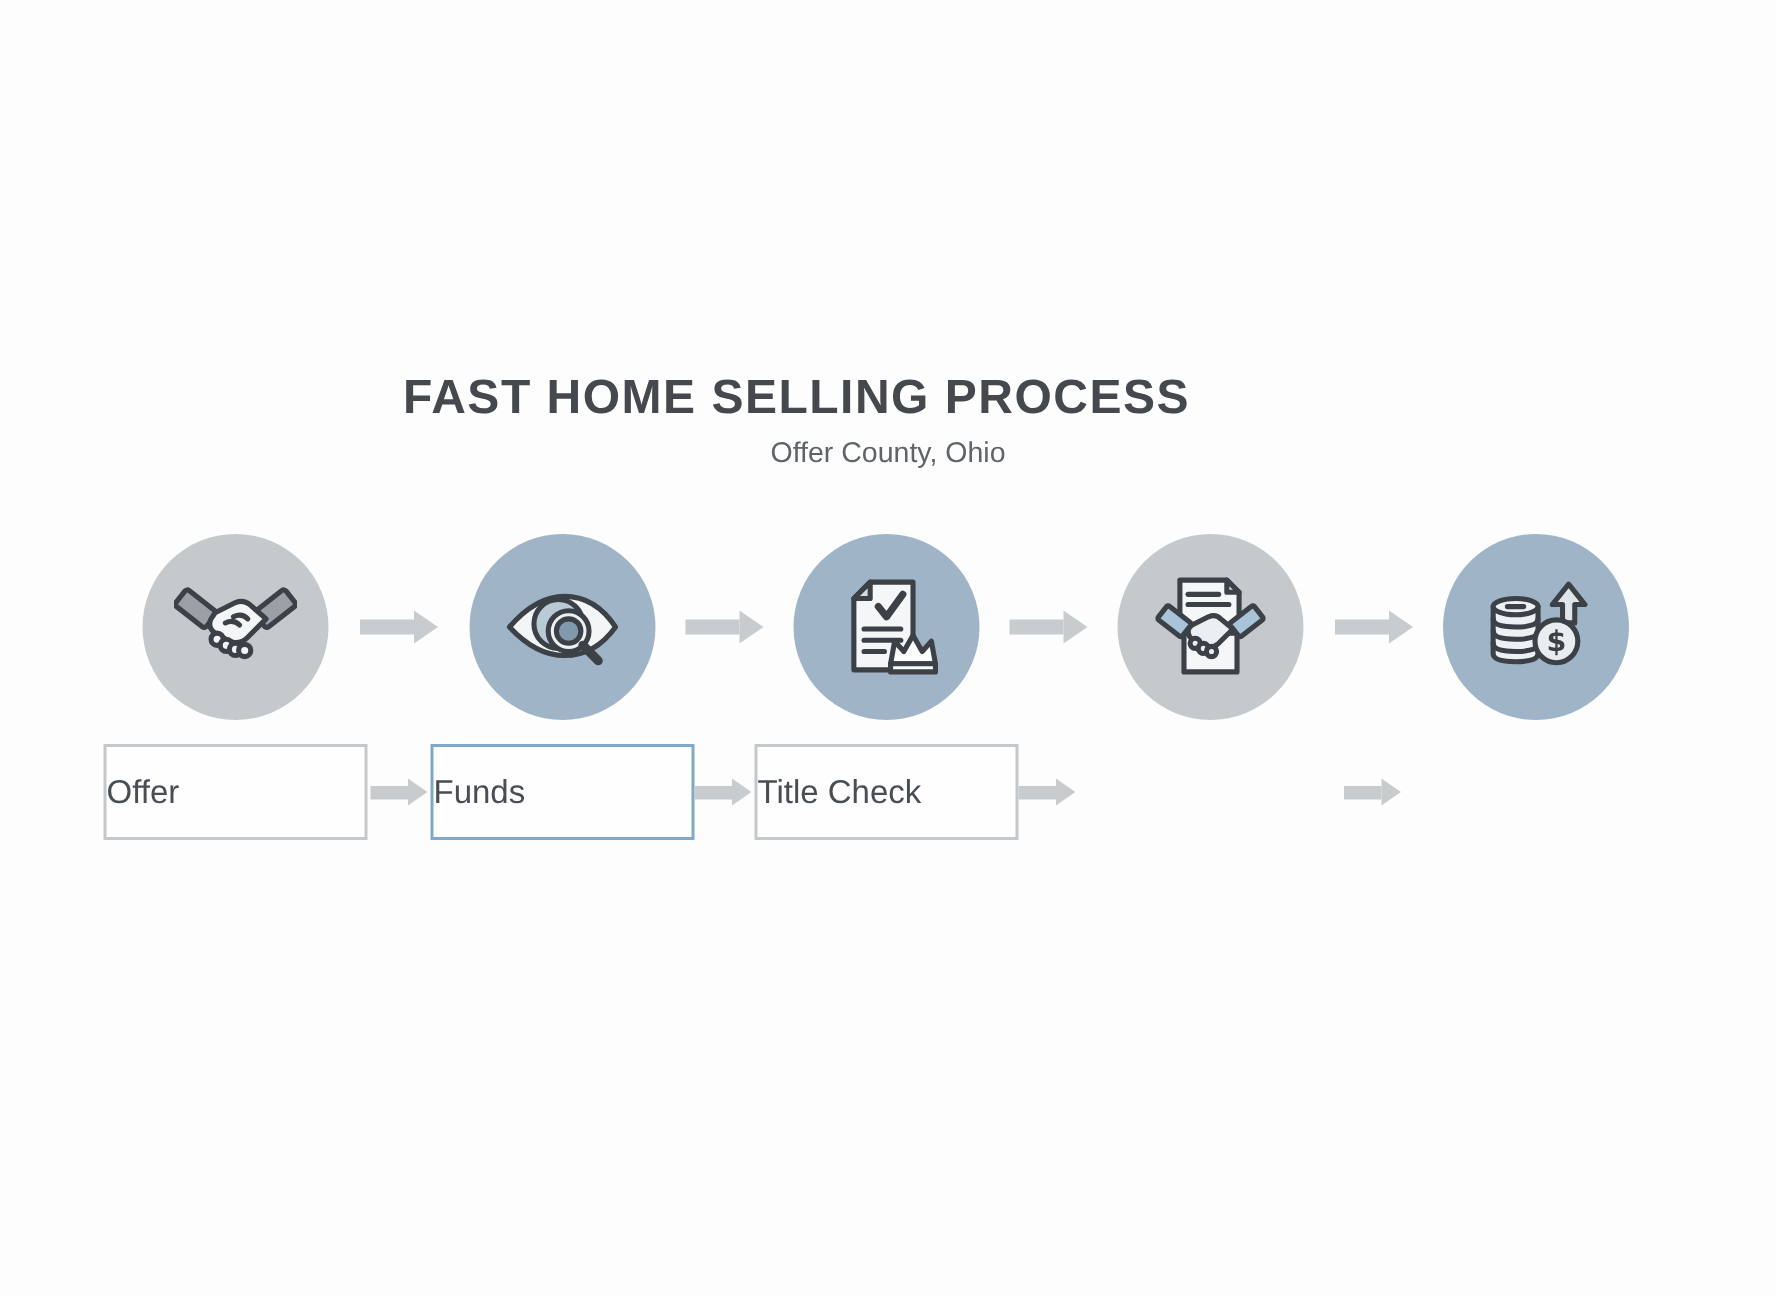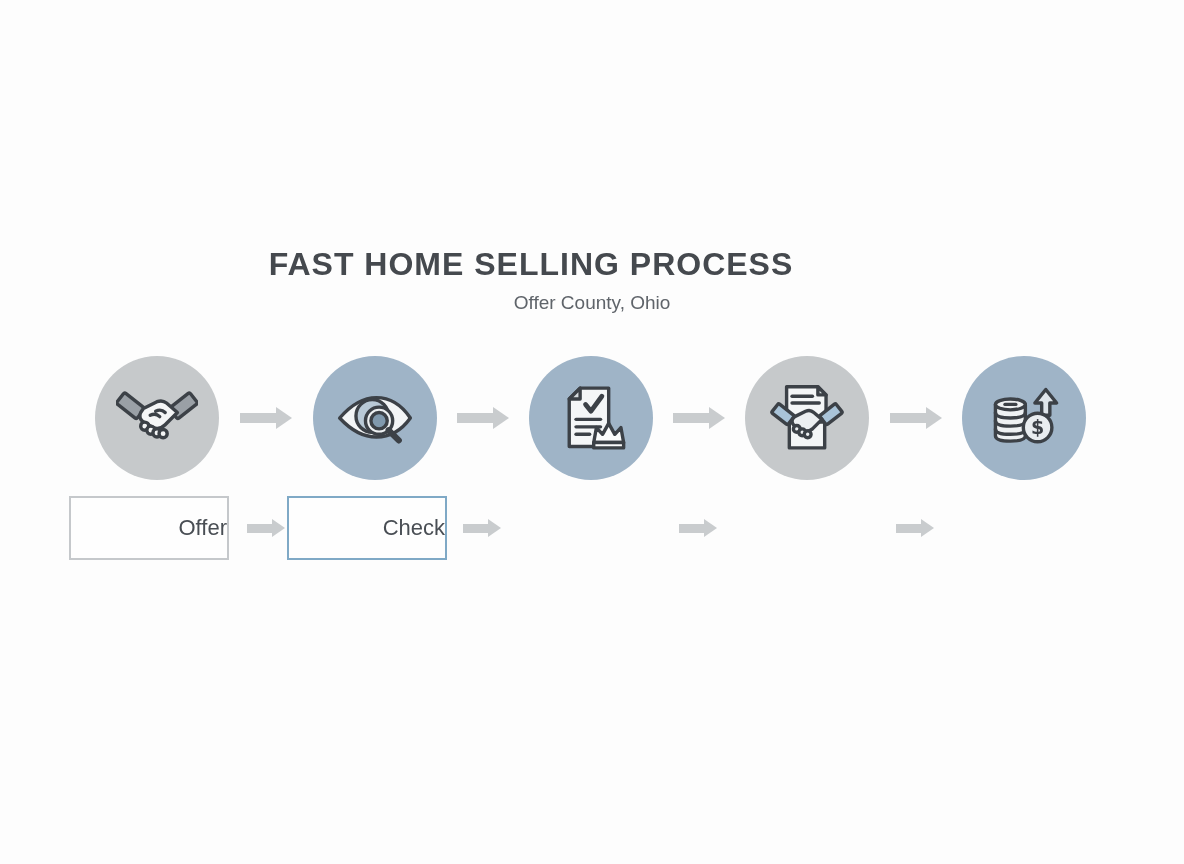--- a/index.html
+++ b/index.html
@@ -23,23 +23,23 @@
 
   .circle{
     position:absolute;top:356px;width:124px;height:124px;border-radius:50%;
     display:flex;align-items:center;justify-content:center;
   }
   .circle.gray{background:#c6c9cb;}
   .circle.blue{background:#9fb4c7;}
   .circle svg{width:82px;height:68px;}
 
   .stepbox{
-    position:absolute;top:496px;width:160px;height:64px;
+    position:absolute;top:496px;width:176px;height:64px;
     background:#fefefe;border:2px solid #c5c8cb;box-sizing:border-box;
-    display:flex;align-items:center;justify-content:flex-end;
+    display:flex;align-items:center;justify-content:flex-start;
     font-size:22px;color:#494e54;
   }
   .stepbox.active{border-color:#7fa9c6;}
 
   .arrow{position:absolute;display:flex;align-items:center;}
   .arrow .shaft{flex:1;background:#c9ccce;}
   .arrow .head{width:0;height:0;}
   .arrow.big{top:407px;width:52px;height:22px;}
   .arrow.big .shaft{height:10px;}
   .arrow.big .head{border-top:11px solid transparent;border-bottom:11px solid transparent;border-left:16px solid #c9ccce;}
@@ -160,27 +160,30 @@
 
   <div class="stepbox b1">
     <span>Offer</span>
   </div>
   <div class="arrow small s1">
       <div class="shaft"></div>
       <div class="head"></div>
     </div>
 
   <div class="stepbox active b2">
-    <span>Check</span>
+    <span>Funds</span>
   </div>
   <div class="arrow small s2">
       <div class="shaft"></div>
       <div class="head"></div>
     </div>
 
+  <div class="stepbox b3">
+    <span>Title Check</span>
+  </div>
   <div class="arrow small s3">
       <div class="shaft"></div>
       <div class="head"></div>
     </div>
 
   <div class="arrow small s4">
       <div class="shaft"></div>
       <div class="head"></div>
     </div>
 

